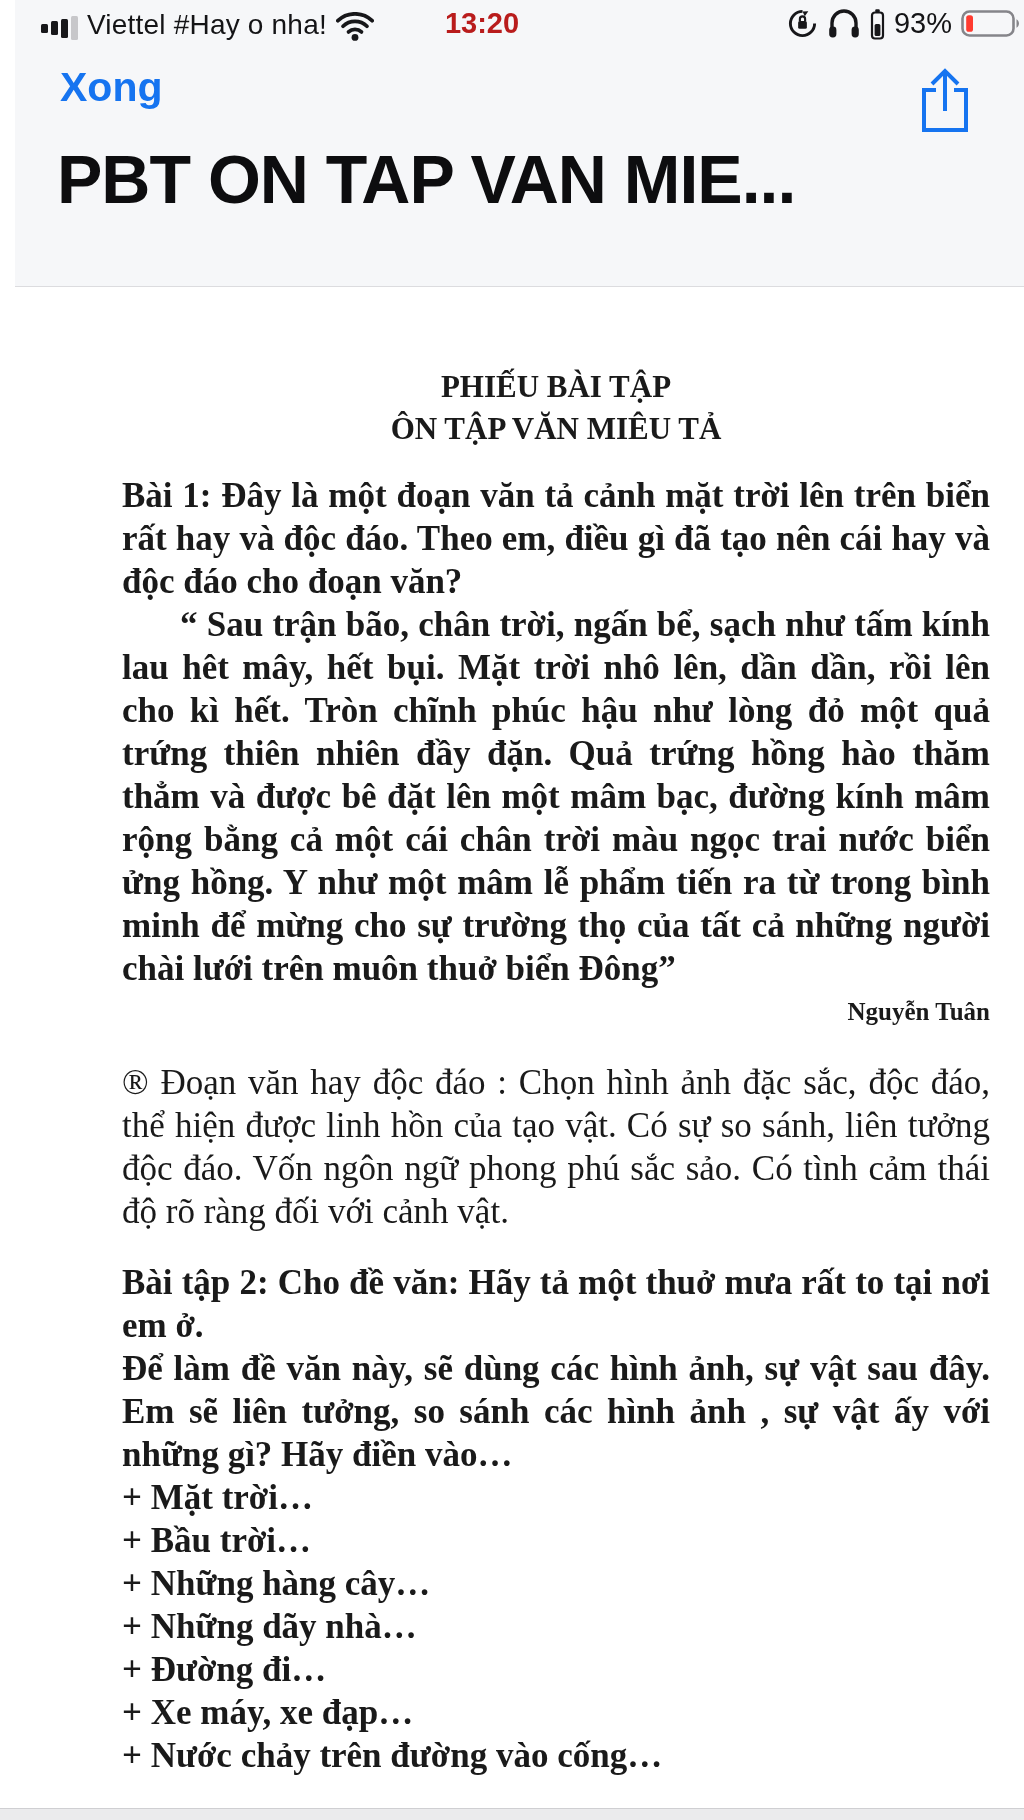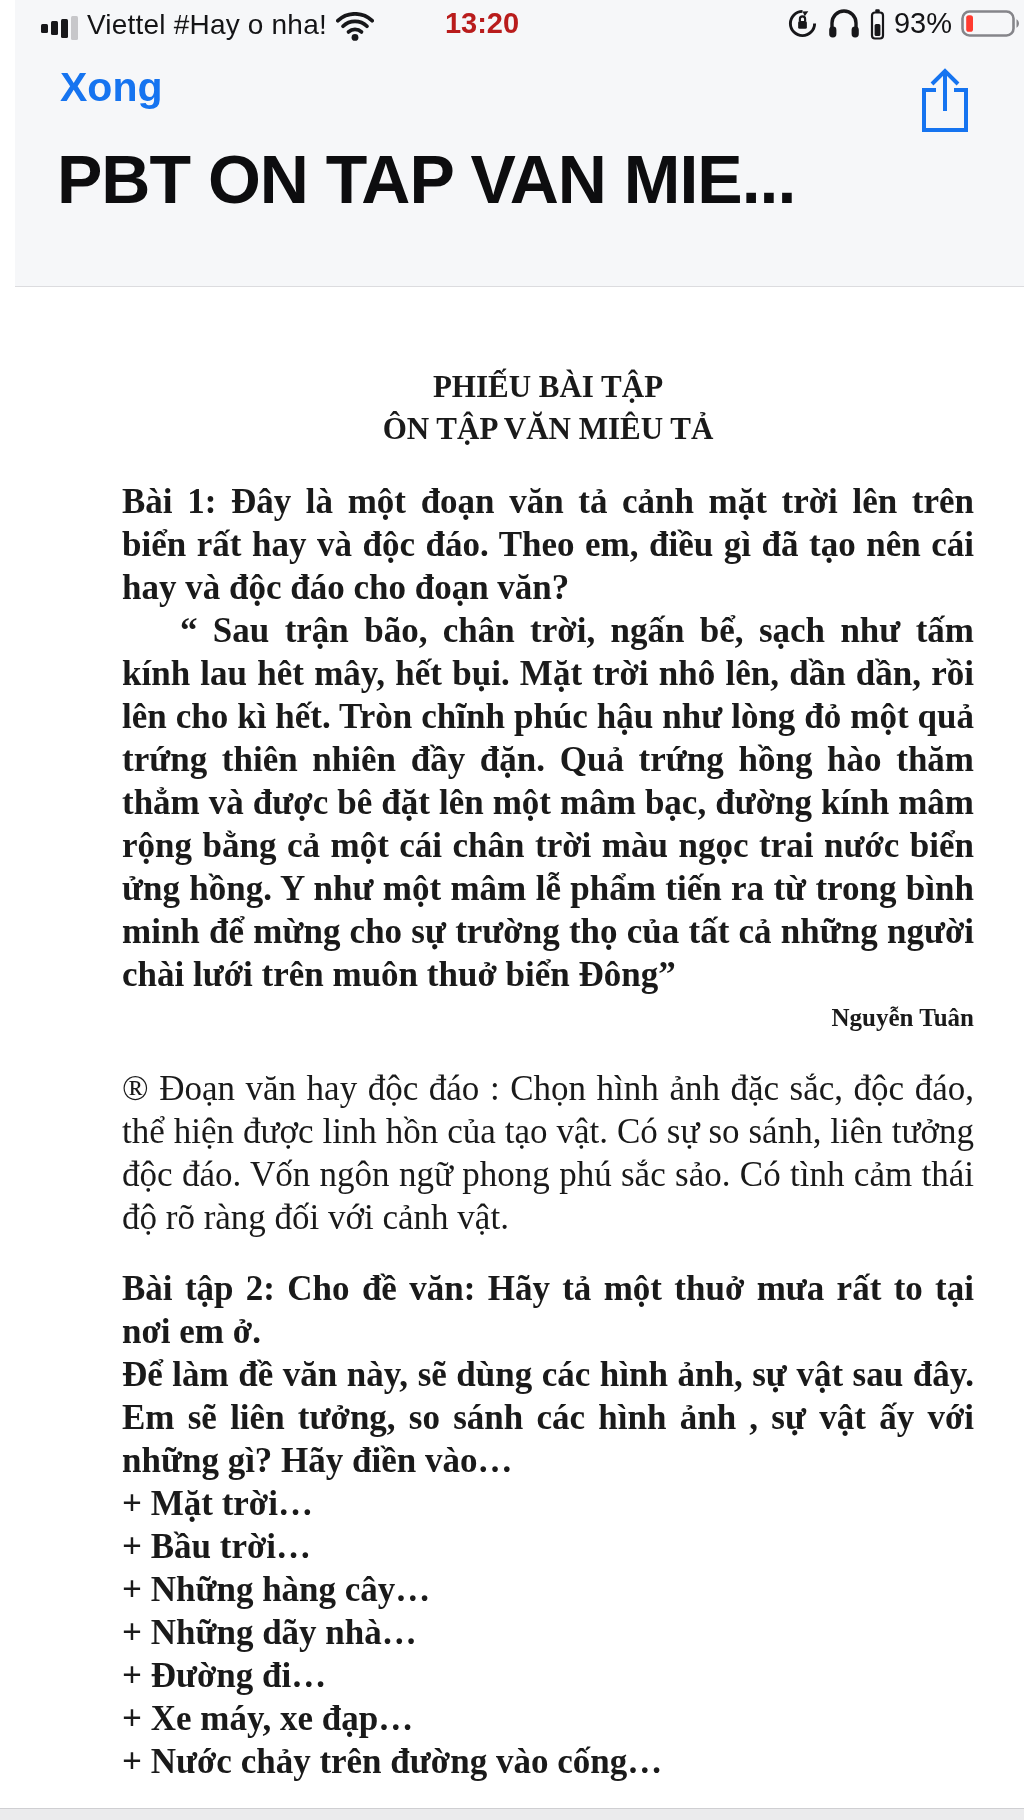--- a/index.html
+++ b/index.html
@@ -51,27 +51,27 @@
   .doc-title {
     position:absolute; left:42px; top:140px; width:950px;
     font-size:68px; font-weight:700; color:#0d0d0f;
     letter-spacing:-1px; white-space:nowrap; overflow:hidden;
   }
 
   
   .document {
     position:absolute; left:0; top:288px; width:1024px; bottom:0;
     background:#ffffff;
-    padding:78px 50px 0 122px;
+    padding:78px 34px 0 122px;
     font-family:"Liberation Serif", serif;
     color:#1a1a1a;
     overflow:hidden;
   }
   .doc-heading { text-align:center; font-weight:700; font-size:31px; line-height:42px; }
-  .doc-heading.second { margin-bottom:30px; }
+  .doc-heading.second { margin-bottom:24px; }
   .para { font-size:35px; line-height:43px; text-align:justify; }
   .bold { font-weight:700; }
   .quote-para { text-indent:58px; }
   .author-line { font-size:25px; line-height:43px; font-weight:700; text-align:right; }
   .note-para { margin-top:28px; font-weight:400; }
   .ex2-intro { margin-top:28px; }
   .fill-list .list-item { font-size:35px; line-height:43px; font-weight:700; text-align:left; }
 
   .bottom-strip {
     position:absolute; left:0; bottom:0; width:1024px; height:12px;

